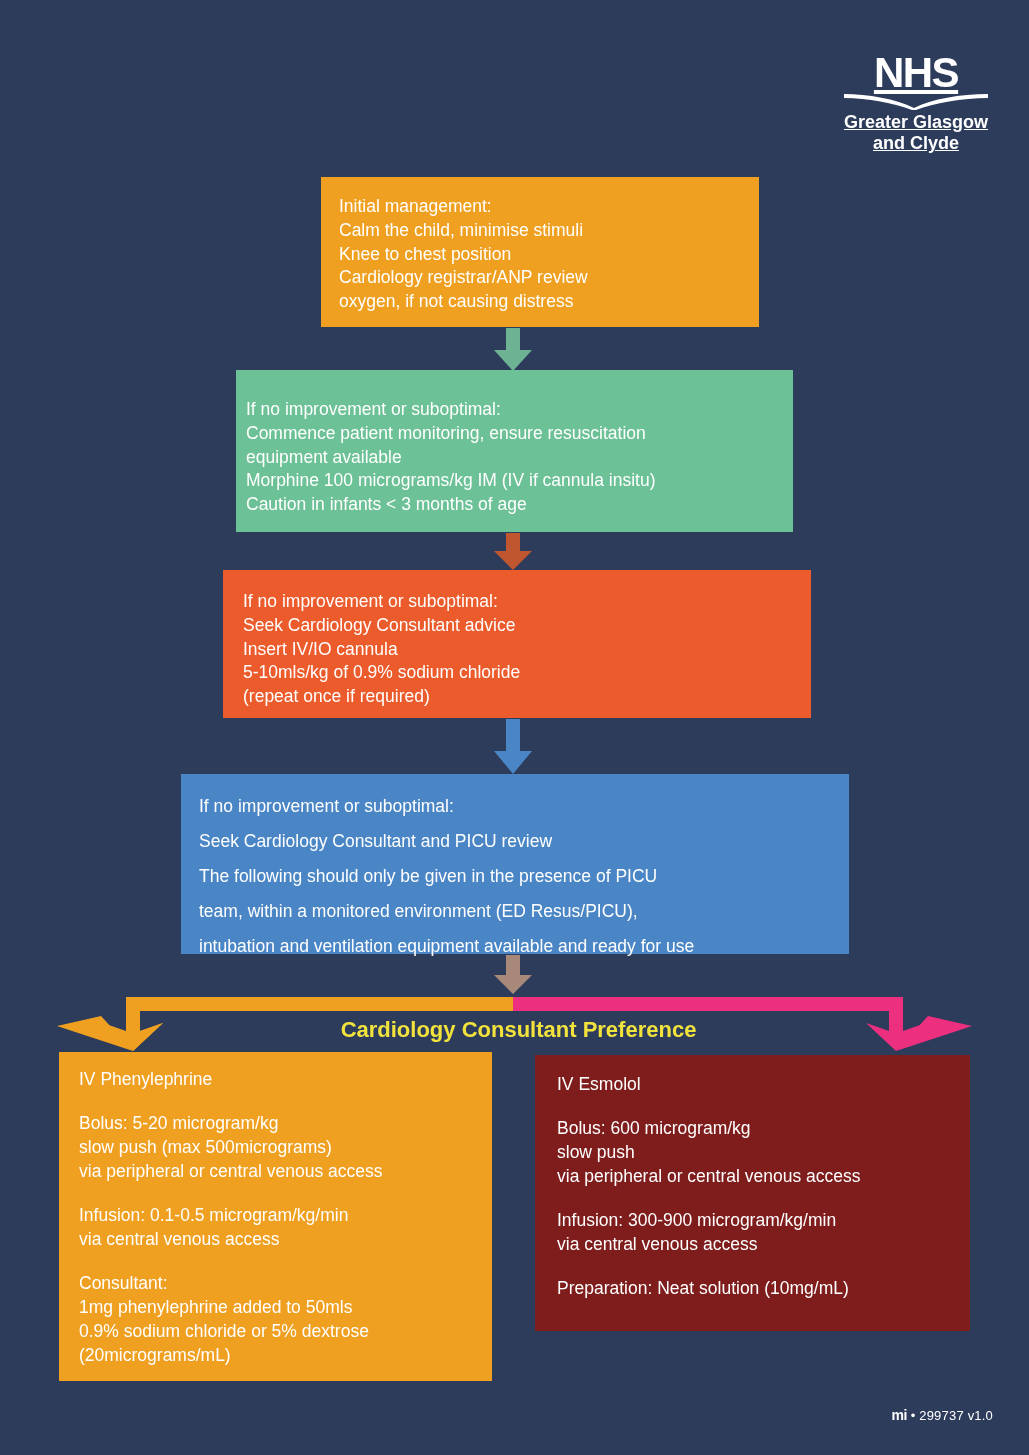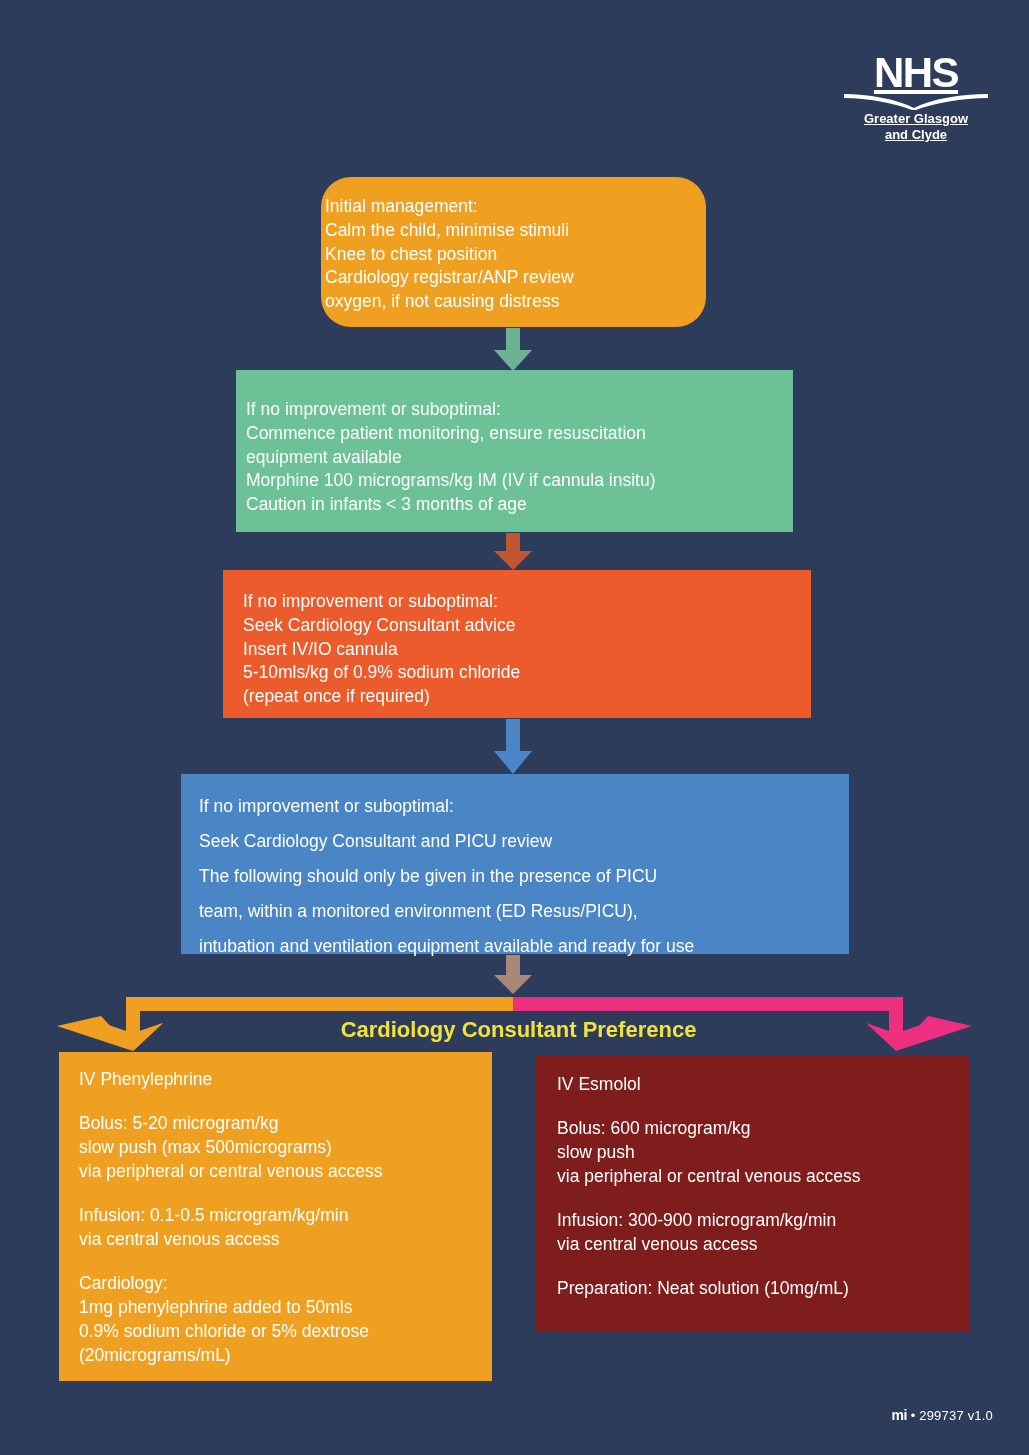--- a/index.html
+++ b/index.html
@@ -48,40 +48,39 @@
   .nhs-word {
     font-size: 42px;
     font-weight: bold;
     letter-spacing: -1.5px;
     line-height: 1;
     display: block;
   }
   .nhs-swoosh { display: block; height: 18px; margin-top: -1px; }
   .nhs-sub {
     display: block;
-    font-size: 13px;
+    font-size: 18px;
     font-weight: bold;
     line-height: 1.12;
     margin-top: 1px;
   }
 
   
   .box {
     position: absolute;
     color: #ffffff;
     font-size: 17.5px;
     line-height: 1.36;
   }
   .box .ln { display: block; white-space: nowrap; }
 
   #box-initial {
-    left: 321px; top: 177px; width: 385px; height: 150px;
+    left: 321px; top: 177px; width: 438px; height: 150px;
     background: #f0a020;
-    padding: 18px 0 0 4px;
-    border-radius: 30px;
+    padding: 18px 0 0 18px;
   }
   #box-green {
     left: 236px; top: 370px; width: 557px; height: 162px;
     background: #6cc196;
     padding: 28px 0 0 10px;
   }
   #box-green .ln { padding-left: 0; }
   #box-red {
     left: 223px; top: 570px; width: 588px; height: 148px;
     background: #ec5b2b;
@@ -258,21 +257,21 @@
   <div class="box" id="box-phen">
     <span class="ln">IV Phenylephrine</span>
     <span class="spacer"></span>
     <span class="ln">Bolus: 5-20 microgram/kg</span>
     <span class="ln">slow push (max 500micrograms)</span>
     <span class="ln">via peripheral or central venous access</span>
     <span class="spacer"></span>
     <span class="ln">Infusion: 0.1-0.5 microgram/kg/min</span>
     <span class="ln">via central venous access</span>
     <span class="spacer"></span>
-    <span class="ln">Cardiology:</span>
+    <span class="ln">Consultant:</span>
     <span class="ln">1mg phenylephrine added to 50mls</span>
     <span class="ln">0.9% sodium chloride or 5% dextrose</span>
     <span class="ln">(20micrograms/mL)</span>
   </div>
 
   <div class="box" id="box-esmo">
     <span class="ln">IV Esmolol</span>
     <span class="spacer"></span>
     <span class="ln">Bolus: 600 microgram/kg</span>
     <span class="ln">slow push</span>

